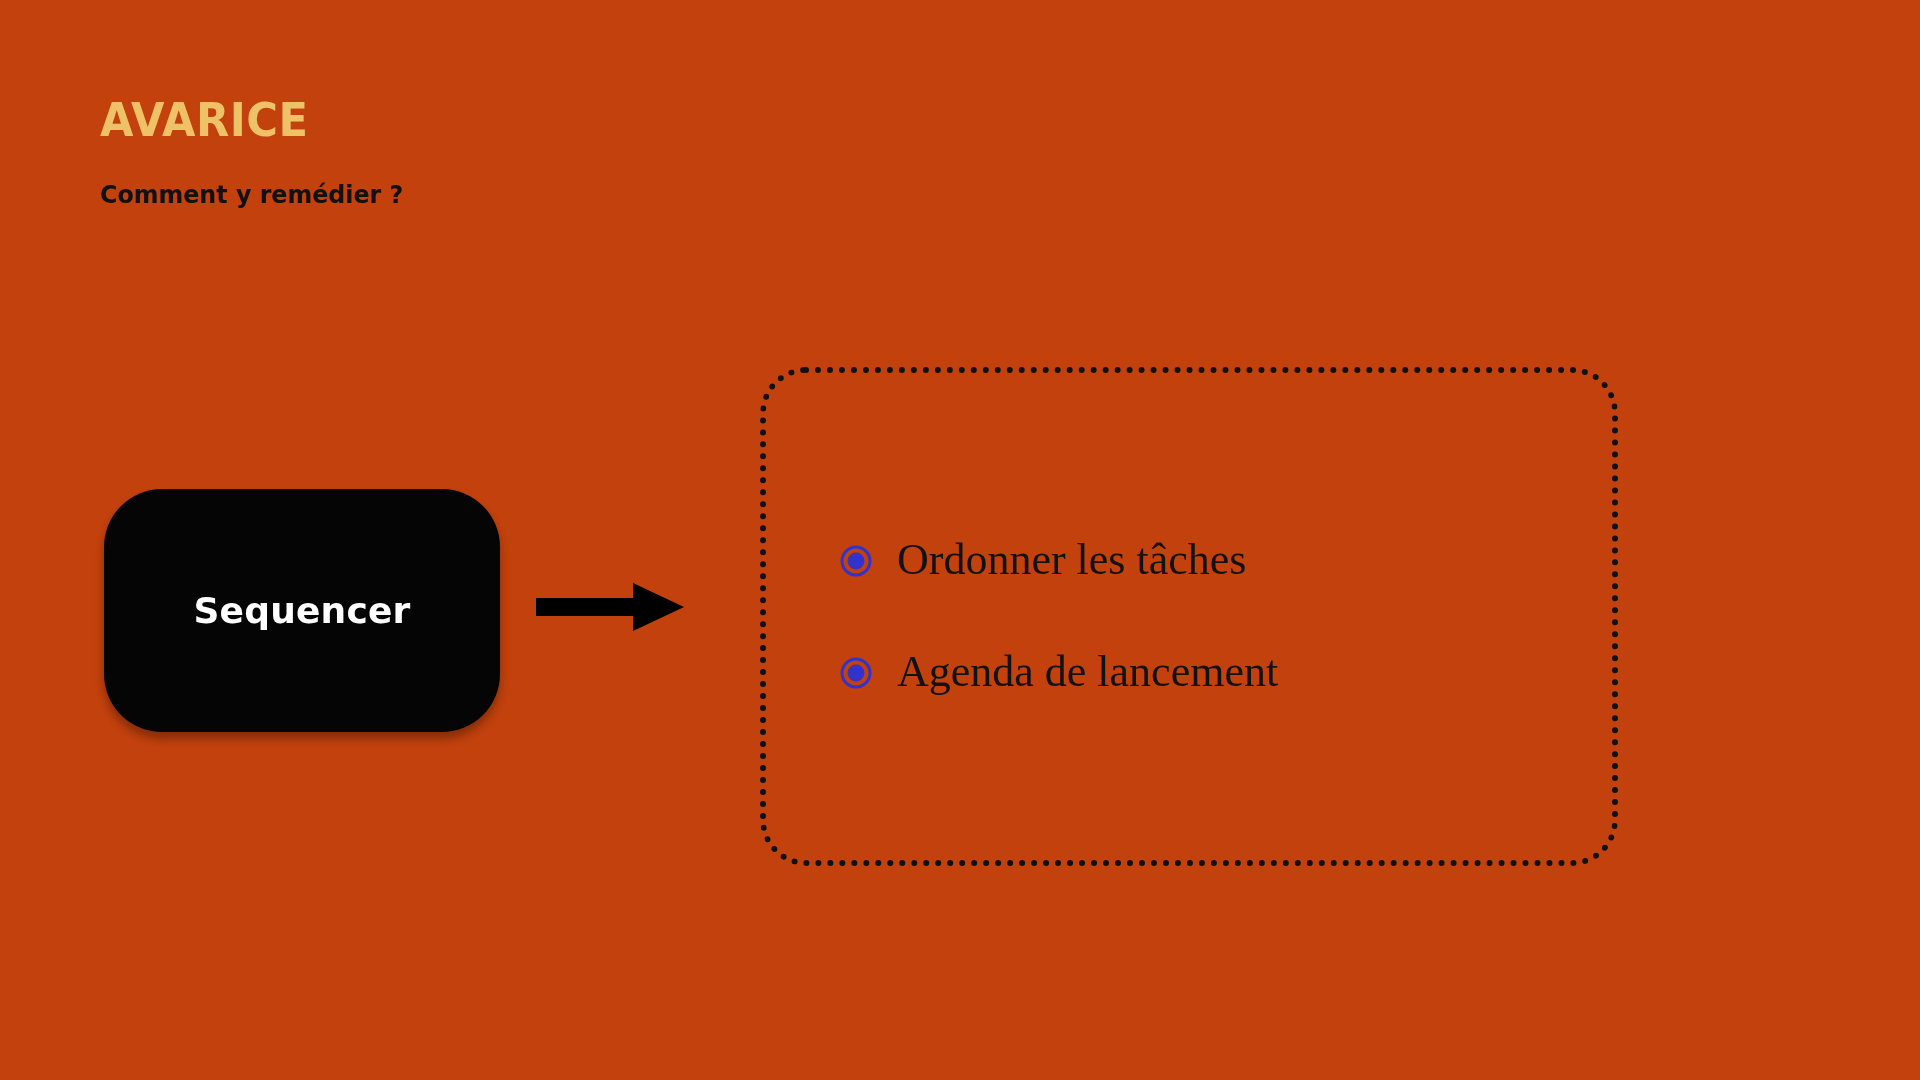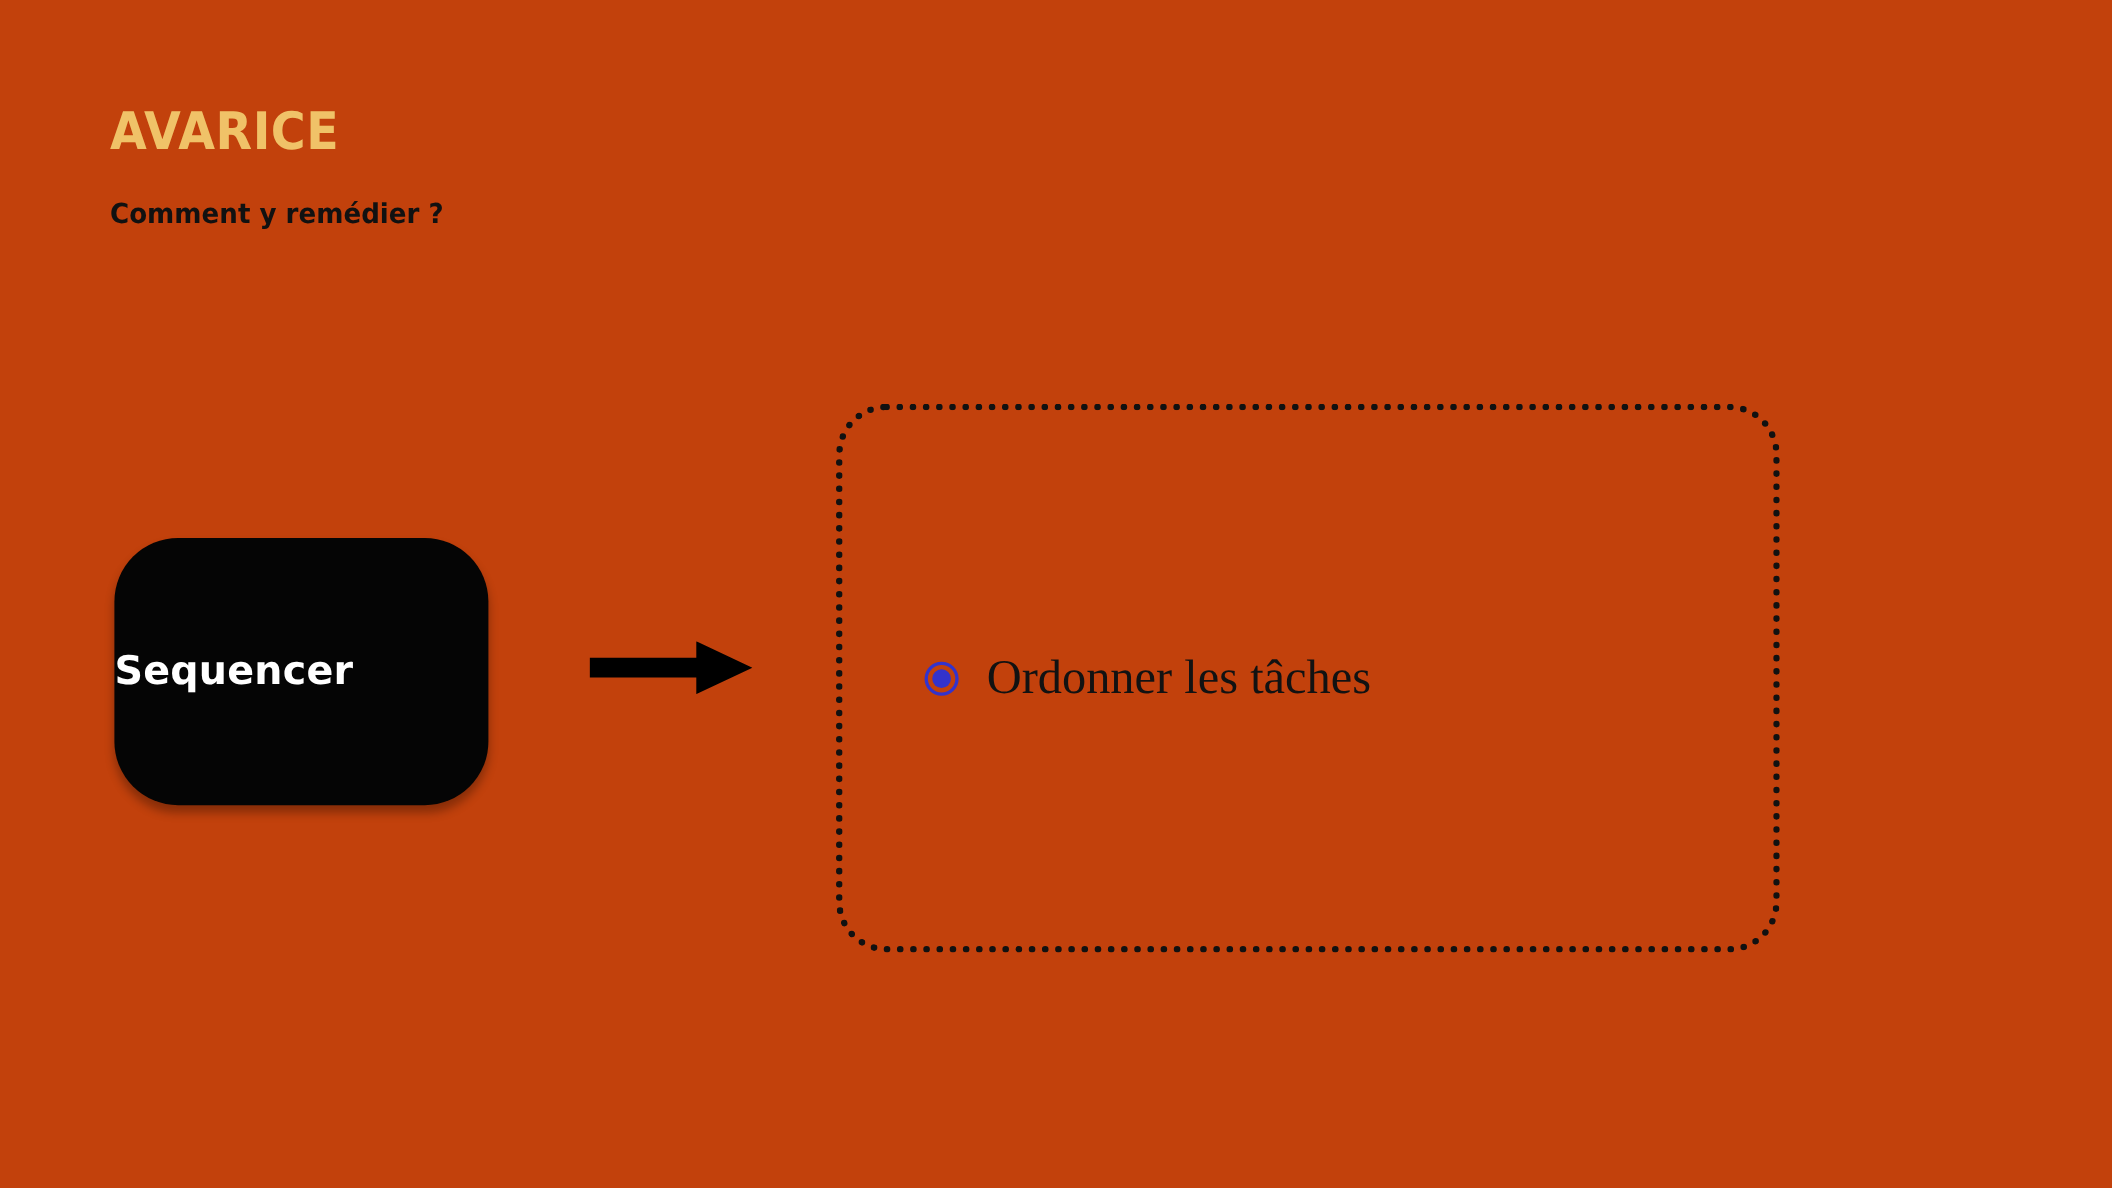--- a/index.html
+++ b/index.html
@@ -52,27 +52,28 @@
     white-space: nowrap;
     transform: scaleX(0.95);
     transform-origin: left center;
   }
 
   
   .node-box {
     position: absolute;
     left: 104px;
     top: 489px;
-    width: 340px;
+    width: 396px;
     height: 243px;
     background: #050505;
     border-radius: 58px;
     box-shadow: 0 7px 9px rgba(0,0,0,0.30);
     display: flex;
     align-items: center;
+    justify-content: center;
   }
   .node-label {
     color: #ffffff;
     font-family: "DejaVu Sans", sans-serif;
     font-size: 36px;
     font-weight: 700;
     letter-spacing: 0.2px;
     user-select: none;
   }
 
@@ -146,16 +147,25 @@
     <div class="bullet-row">
       <span class="bullet-marker">
         <svg width="34" height="34" viewBox="0 0 34 34" xmlns="http://www.w3.org/2000/svg">
           <circle cx="17" cy="17" r="14" fill="none" stroke="#3333CC" stroke-width="3"></circle>
           <circle cx="17" cy="17" r="8.5" fill="#3333CC"></circle>
         </svg>
       </span>
       <span class="bullet-text">Ordonner les tâches</span>
     </div>
 
+    <div class="bullet-row">
+      <span class="bullet-marker">
+        <svg width="34" height="34" viewBox="0 0 34 34" xmlns="http://www.w3.org/2000/svg">
+          <circle cx="17" cy="17" r="14" fill="none" stroke="#3333CC" stroke-width="3"></circle>
+          <circle cx="17" cy="17" r="8.5" fill="#3333CC"></circle>
+        </svg>
+      </span>
+      <span class="bullet-text">Agenda de lancement</span>
+    </div>
 
   </div>
 
 </div>
 
 </body></html>

